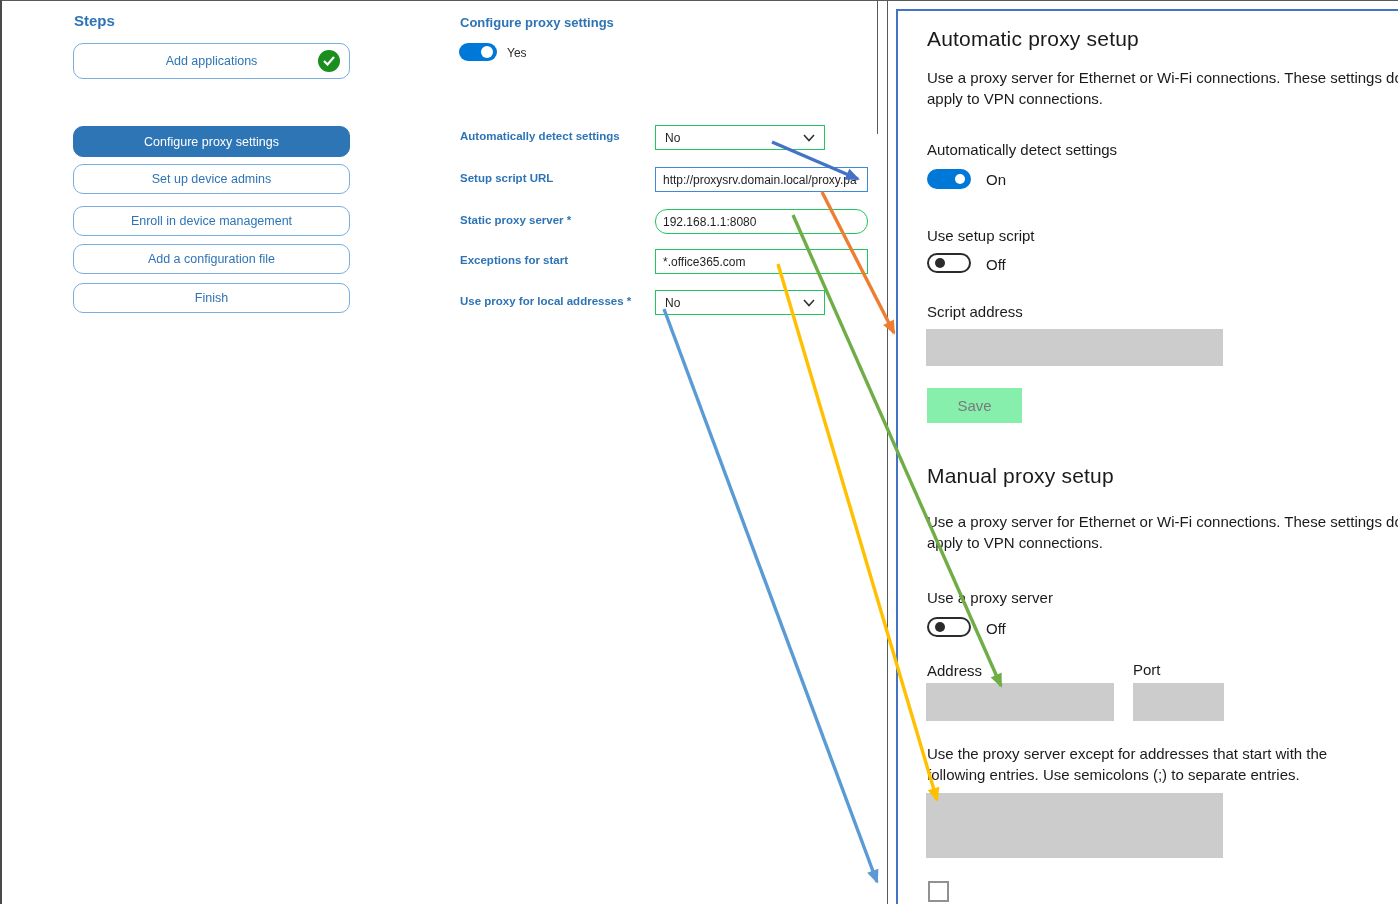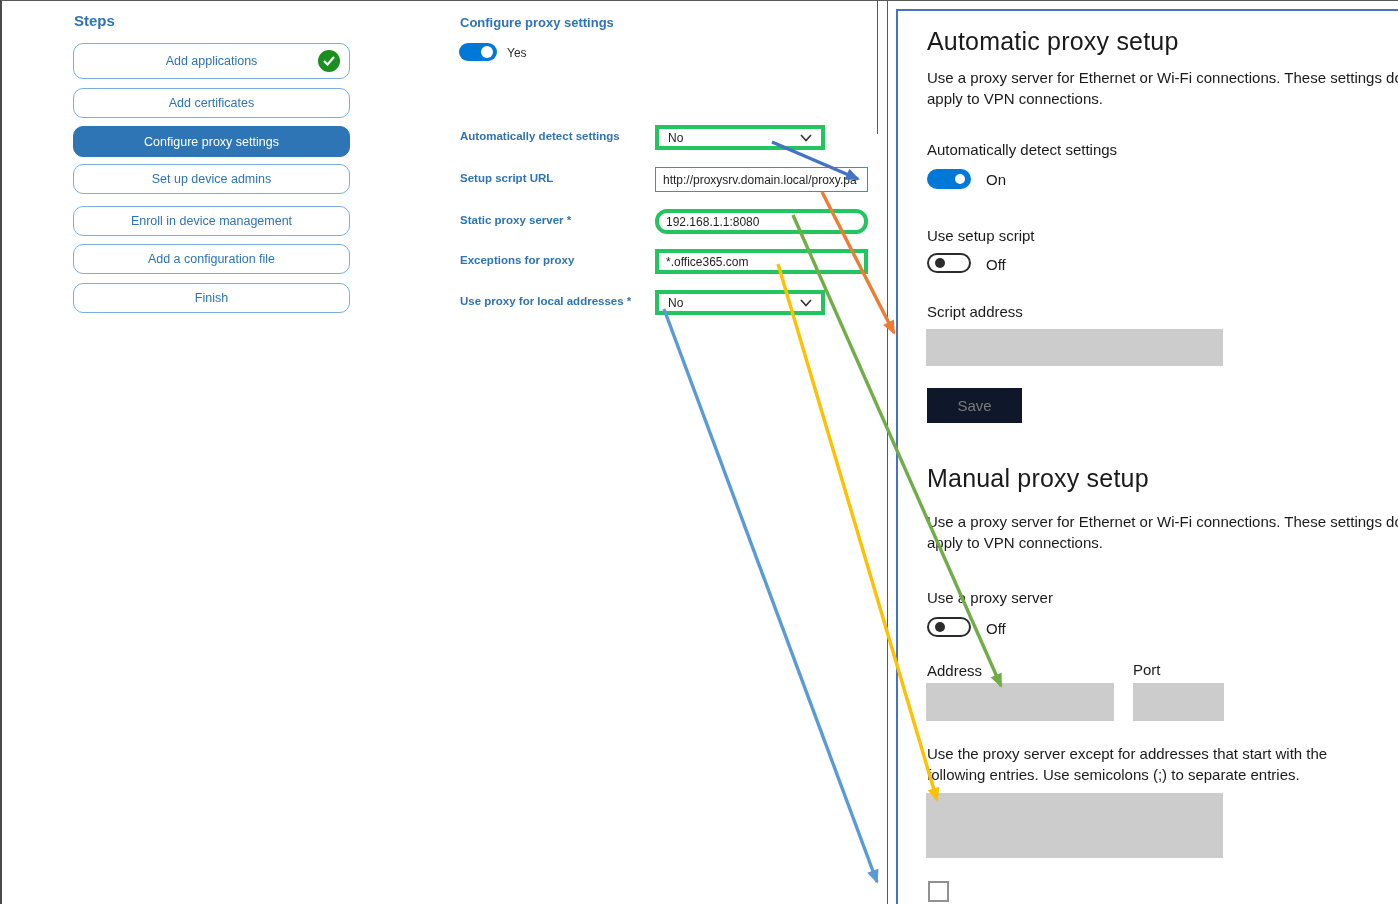--- a/index.html
+++ b/index.html
@@ -28,48 +28,48 @@
   
   .pane-title{left:410px;top:14px;font-size:13px;font-weight:bold;color:#2e74b5;}
   .toggle{border-radius:99px;}
   .toggle .knob{position:absolute;border-radius:50%;}
   .mid-toggle{left:409px;top:42px;width:38px;height:18px;background:#0078d7;}
   .mid-toggle .knob{width:12px;height:12px;background:#fff;left:22px;top:3px;}
   .mid-toggle-label{left:457px;top:45px;font-size:12px;color:#2b2b2b;}
 
   .field-label{left:410px;font-size:11.5px;font-weight:600;color:#2e74b5;}
   .ctl{
-    left:605px;box-sizing:border-box;background:#fff;border:4px solid #22c55e;
+    left:605px;box-sizing:border-box;background:#fff;border:1px solid #22c55e;
     font-size:12px;color:#1f1f1f;
   }
   .dropdown{width:170px;height:25px;display:flex;align-items:center;
     justify-content:space-between;padding:0 9px;cursor:pointer;}
   .txt{width:213px;height:25px;padding:0 7px;font-family:inherit;}
   .txt.focused{border:1px solid #3f8ad6;}
 
   
   .vline{width:0;border-left:1px solid #595959;}
   .settings-frame{
     left:846px;top:8px;width:560px;height:910px;
     border:2px solid #4472c4;box-sizing:border-box;background:transparent;
   }
 
   
-  .set-h1{font-size:25px;font-weight:400;color:#1a1a1a;letter-spacing:.2px;}
+  .set-h1{font-size:21px;font-weight:400;color:#1a1a1a;letter-spacing:.2px;}
   .set-p{font-size:15px;color:#1b1b1b;line-height:21px;}
   .set-label{font-size:15px;color:#1b1b1b;}
   .set-label.dim{color:#8b8b8b;}
   .win-toggle{width:44px;height:20px;}
   .win-toggle.on{background:#0078d7;}
   .win-toggle.on .knob{width:10px;height:10px;background:#fff;left:28px;top:5px;}
   .win-toggle.off{background:#fff;border:2px solid #2b2b2b;box-sizing:border-box;}
   .win-toggle.off .knob{width:10px;height:10px;background:#2b2b2b;left:6px;top:3px;}
   .gray-box{background:#cccccc;}
   .save-btn{
-    left:877px;top:387px;width:95px;height:35px;background:#0f172a;border:none;
+    left:877px;top:387px;width:95px;height:35px;background:#86efac;border:none;
     font-family:inherit;font-size:15px;color:#7a7a7a;cursor:default;
   }
   .checkbox{
     left:878px;top:880px;width:21px;height:21px;background:#fff;
     border:2px solid #919191;box-sizing:border-box;cursor:pointer;
   }
 
   #arrow-layer{position:absolute;left:0;top:0;width:1398px;height:904px;
     pointer-events:none;z-index:50;}
 </style>
@@ -81,23 +81,20 @@
   <div class="abs steps-title">Steps</div>
 
   <div class="abs step-btn" style="top:42px;height:36px;">
     <span>Add applications</span>
     <span class="check-circle">
       <svg width="12" height="10" viewBox="0 0 12 10">
           <polyline points="1,5 4.5,8.5 11,1" fill="none" stroke="#fff" stroke-width="2.2"></polyline>
         </svg>
     </span>
   </div>
-  <div class="abs step-btn" style="top:87px;height:30px;">
-    <span>Add certificates</span>
-  </div>
   <div class="abs step-btn selected" style="top:125px;height:31px;">
     <span>Configure proxy settings</span>
   </div>
   <div class="abs step-btn" style="top:163px;height:30px;">
     <span>Set up device admins</span>
   </div>
   <div class="abs step-btn" style="top:205px;height:30px;border-radius:10px;">
     <span>Enroll in device management</span>
   </div>
   <div class="abs step-btn" style="top:282px;height:30px;">
@@ -121,21 +118,21 @@
         <polyline points="1,1 6,6.5 11,1" fill="none" stroke="#333" stroke-width="1.6"></polyline>
       </svg>
   </div>
 
   <div class="abs field-label" style="top:171px;">Setup script URL</div>
   <input class="abs ctl txt focused" style="top: 166px;" readonly="" value="http://proxysrv.domain.local/proxy.pa">
 
   <div class="abs field-label" style="top:213px;">Static proxy server *</div>
   <input class="abs ctl txt" style="top: 208px; border-radius: 12px;" readonly="" value="192.168.1.1:8080">
 
-  <div class="abs field-label" style="top:253px;">Exceptions for proxy</div>
+  <div class="abs field-label" style="top:253px;">Exceptions for start</div>
   <input class="abs ctl txt" style="top: 248px;" readonly="" value="*.office365.com">
 
   <div class="abs field-label" style="top:294px;">Use proxy for local addresses *</div>
   <div class="abs ctl dropdown" style="top:289px;">
     <span>No</span>
     <svg width="12" height="8" viewBox="0 0 12 8">
         <polyline points="1,1 6,6.5 11,1" fill="none" stroke="#333" stroke-width="1.6"></polyline>
       </svg>
   </div>
 

